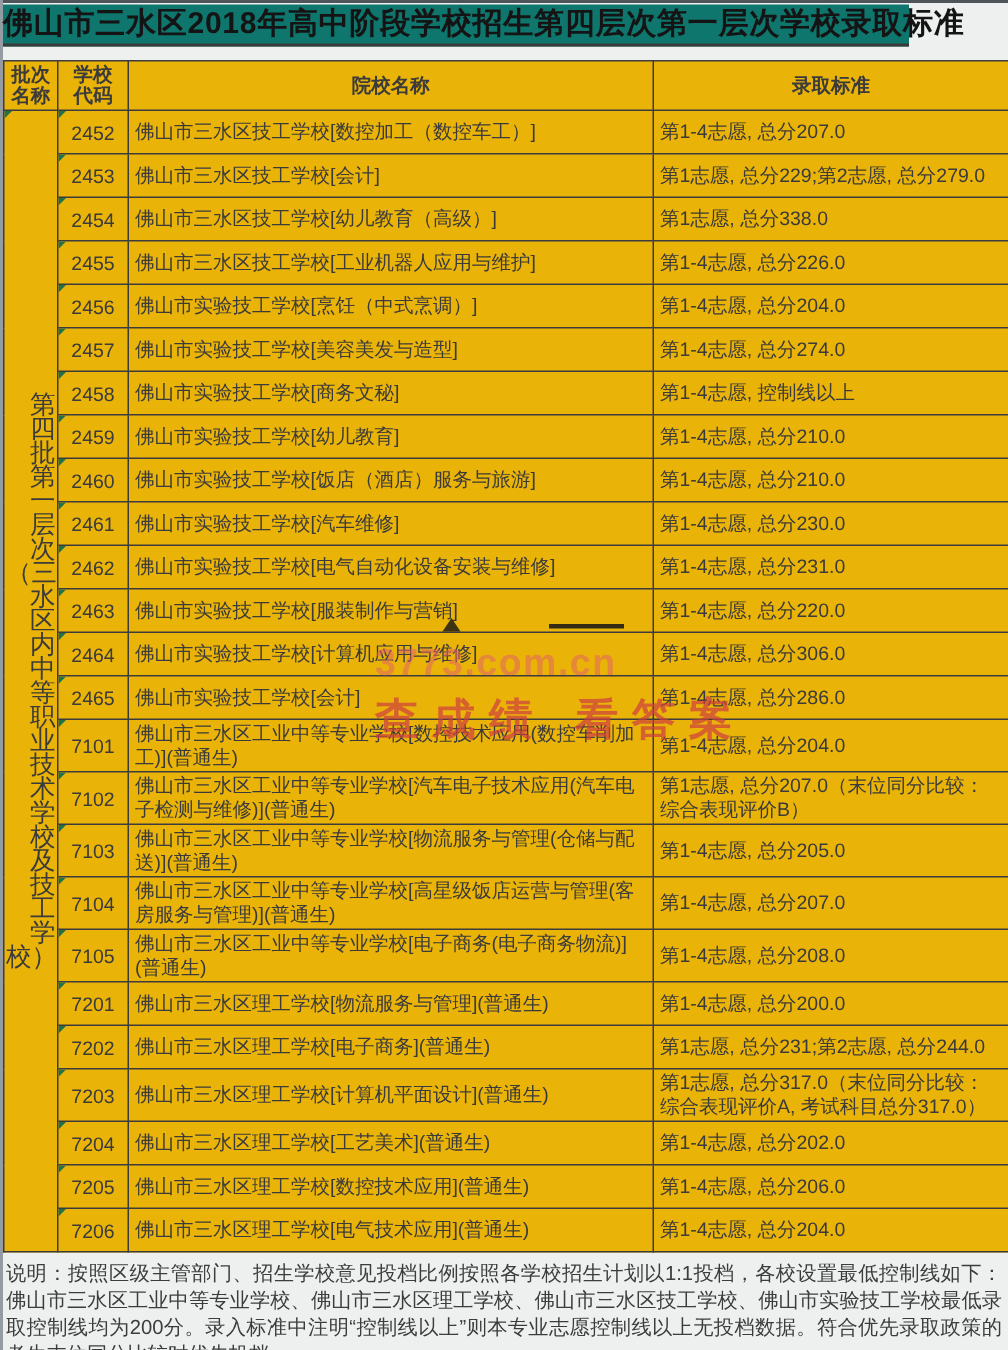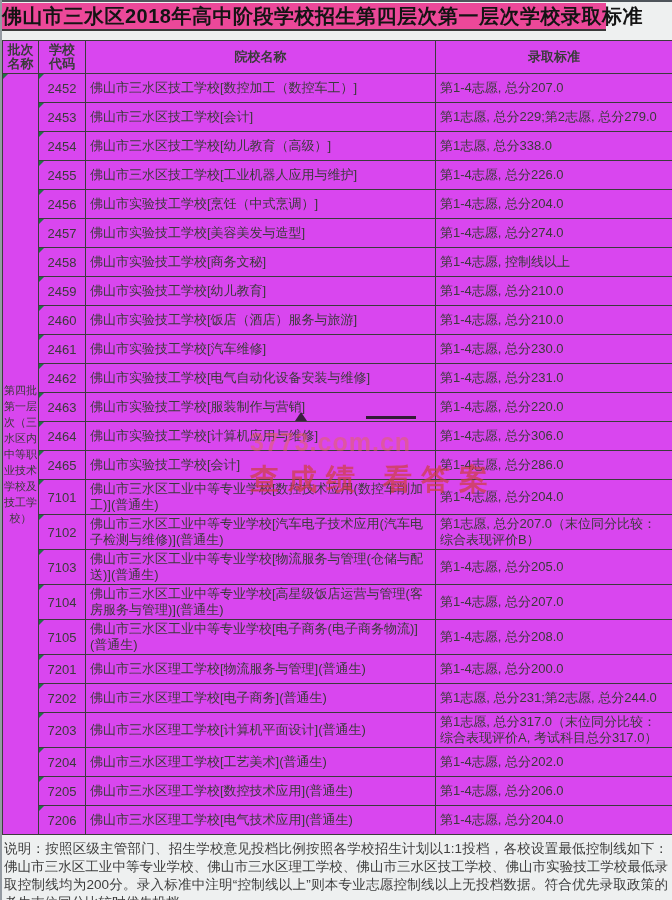--- a/index.html
+++ b/index.html
@@ -8,45 +8,45 @@
     width:672px;height:900px;
     background:#eef0f0;
     font-family:"Liberation Sans","DejaVu Sans",sans-serif;
     overflow:hidden;
     color:#3b3b3b;
   }
   .edge-top{position:absolute;top:0;left:0;width:672px;height:2px;background:#4e545a;}
   .edge-left{position:absolute;top:0;left:0;width:2px;height:900px;background:#959ba3;}
   .title{
     position:absolute;top:3px;left:2px;width:604px;height:26px;
-    background:#ec4899;border-bottom:2px solid #3a3a3a;
+    background:#0f766e;border-bottom:2px solid #3a3a3a;
     text-align:left;font-size:20px;font-weight:bold;color:#141414;
     line-height:26px;letter-spacing:0.5px;white-space:nowrap;
   }
   table.grid{
     position:absolute;top:40px;left:2px;width:670px;
     border-collapse:collapse;table-layout:fixed;
-    background:#d946ef;
+    background:#eab308;
   }
   .grid th,.grid td{
     border:1px solid #3c3c3c;
     font-size:13px;color:#3b3b3b;
     overflow:hidden;
   }
   .grid thead th{
     height:30px;text-align:center;font-weight:bold;
     white-space:pre-line;line-height:1.1;padding:1px;
   }
   .grid tbody tr{height:29px;}
   td.code{text-align:center;position:relative;padding:0;}
   td.name{padding:1px 4px;line-height:16px;}
   td.std{padding:1px 4px;line-height:16px;}
   td.batch{
-    position:relative;text-align:center;vertical-align:middle;
-    padding:0 1px;font-size:11px;line-height:16px;white-space:pre-line;
+    position:relative;text-align:right;vertical-align:middle;
+    padding:0 1px;font-size:17px;line-height:16px;white-space:pre-line;
   }
   .corner{
     position:absolute;top:0;left:0;width:0;height:0;
     border-top:5px solid #217346;border-right:5px solid transparent;
   }
   .note{
     position:absolute;top:840px;left:4px;width:664px;
     font-size:13.5px;line-height:18px;color:#3c3c3c;
     text-align:justify;
   }

